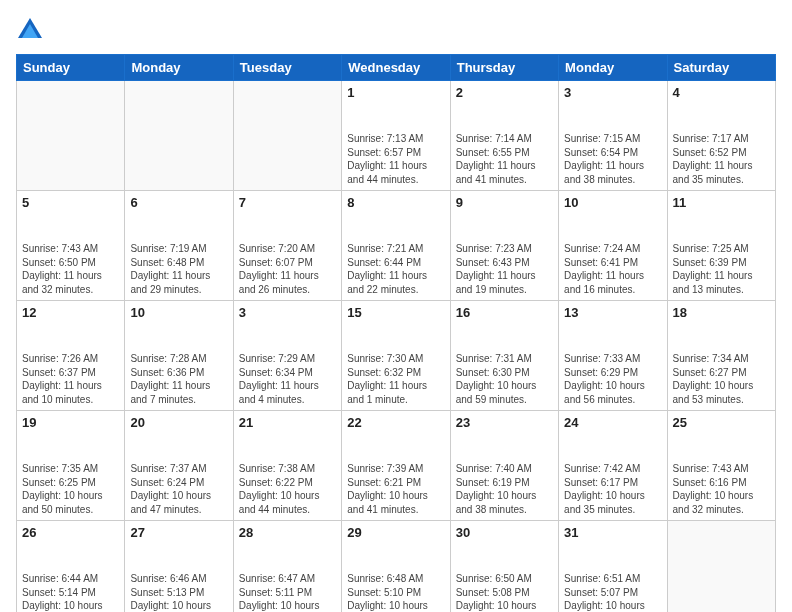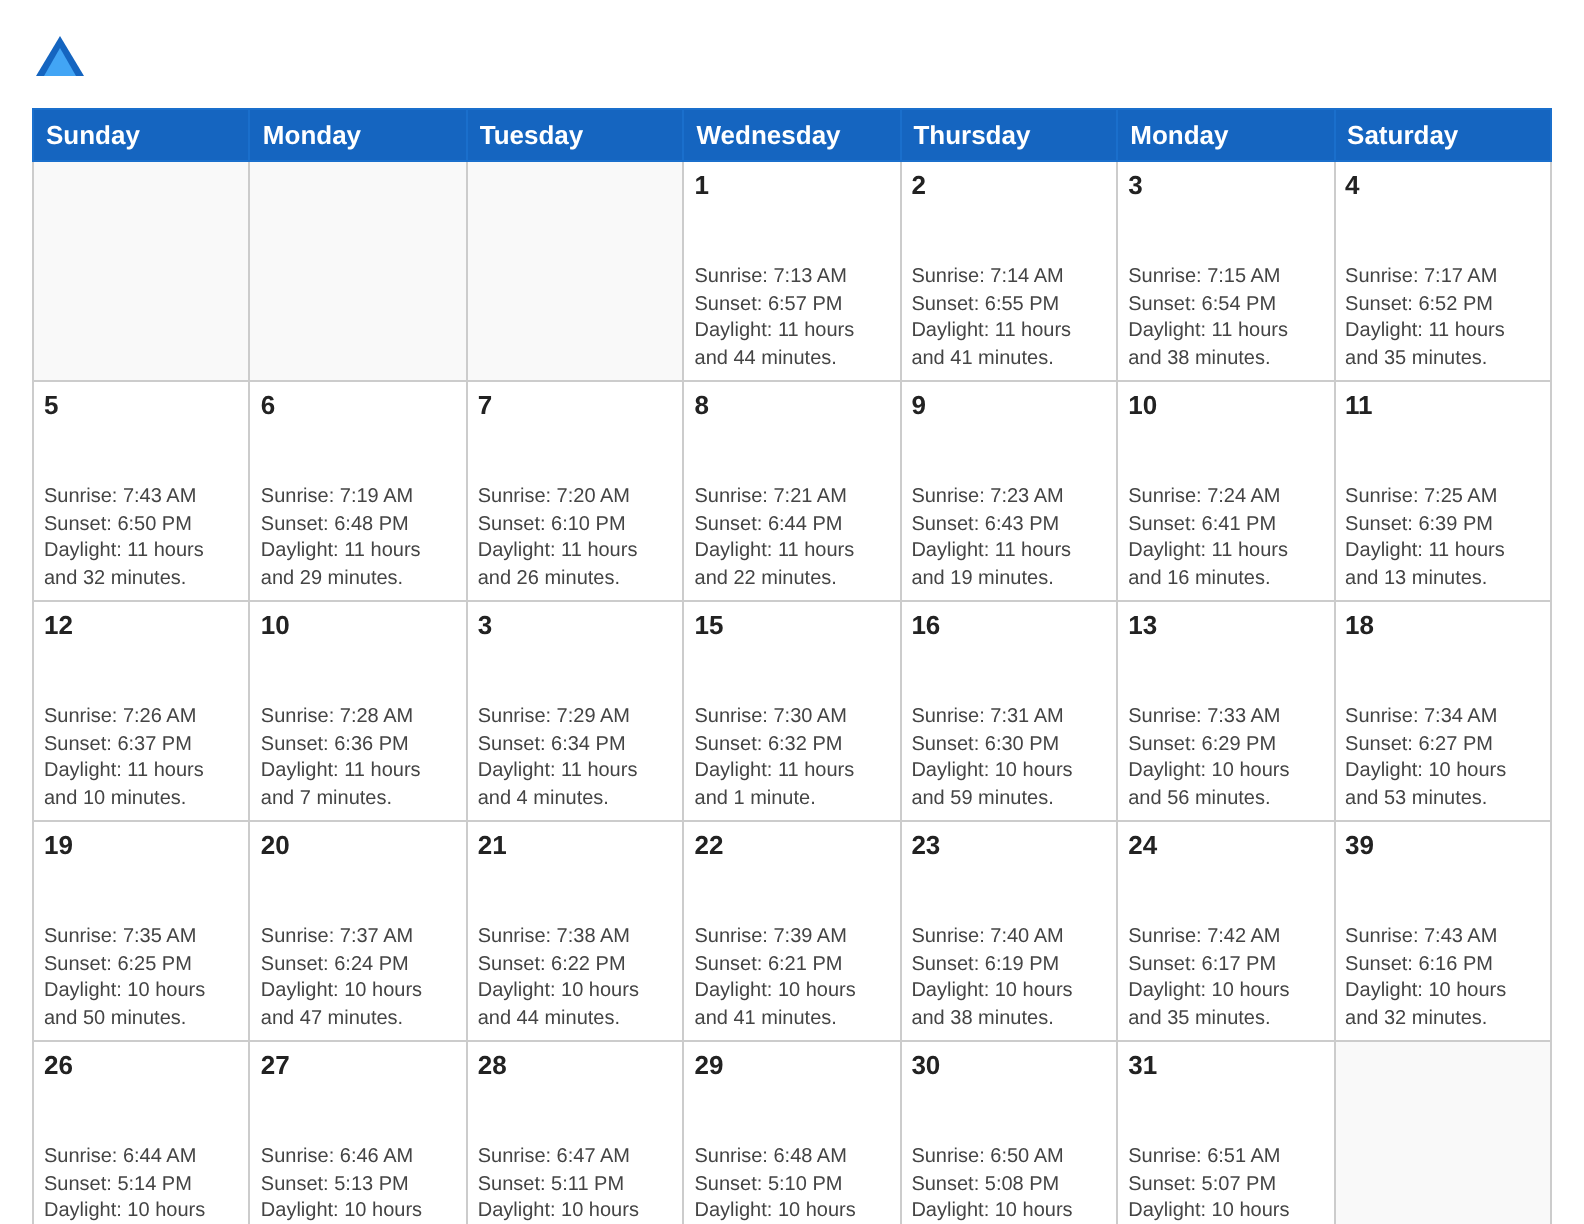--- a/index.html
+++ b/index.html
@@ -172,21 +172,21 @@
           </td>
           <td>
             <span class="day-num">6</span>
             <div class="day-info">Sunrise: 7:19 AM
 Sunset: 6:48 PM
 Daylight: 11 hours and 29 minutes.</div>
           </td>
           <td>
             <span class="day-num">7</span>
             <div class="day-info">Sunrise: 7:20 AM
-Sunset: 6:10 PM
+Sunset: 6:07 PM
 Daylight: 11 hours and 26 minutes.</div>
           </td>
           <td>
             <span class="day-num">8</span>
             <div class="day-info">Sunrise: 7:21 AM
 Sunset: 6:44 PM
 Daylight: 11 hours and 22 minutes.</div>
           </td>
           <td>
             <span class="day-num">9</span>
@@ -282,21 +282,21 @@
 Sunset: 6:19 PM
 Daylight: 10 hours and 38 minutes.</div>
           </td>
           <td>
             <span class="day-num">24</span>
             <div class="day-info">Sunrise: 7:42 AM
 Sunset: 6:17 PM
 Daylight: 10 hours and 35 minutes.</div>
           </td>
           <td>
-            <span class="day-num">39</span>
+            <span class="day-num">25</span>
             <div class="day-info">Sunrise: 7:43 AM
 Sunset: 6:16 PM
 Daylight: 10 hours and 32 minutes.</div>
           </td>
         </tr>
         <tr>
           <td>
             <span class="day-num">26</span>
             <div class="day-info">Sunrise: 6:44 AM
 Sunset: 5:14 PM

